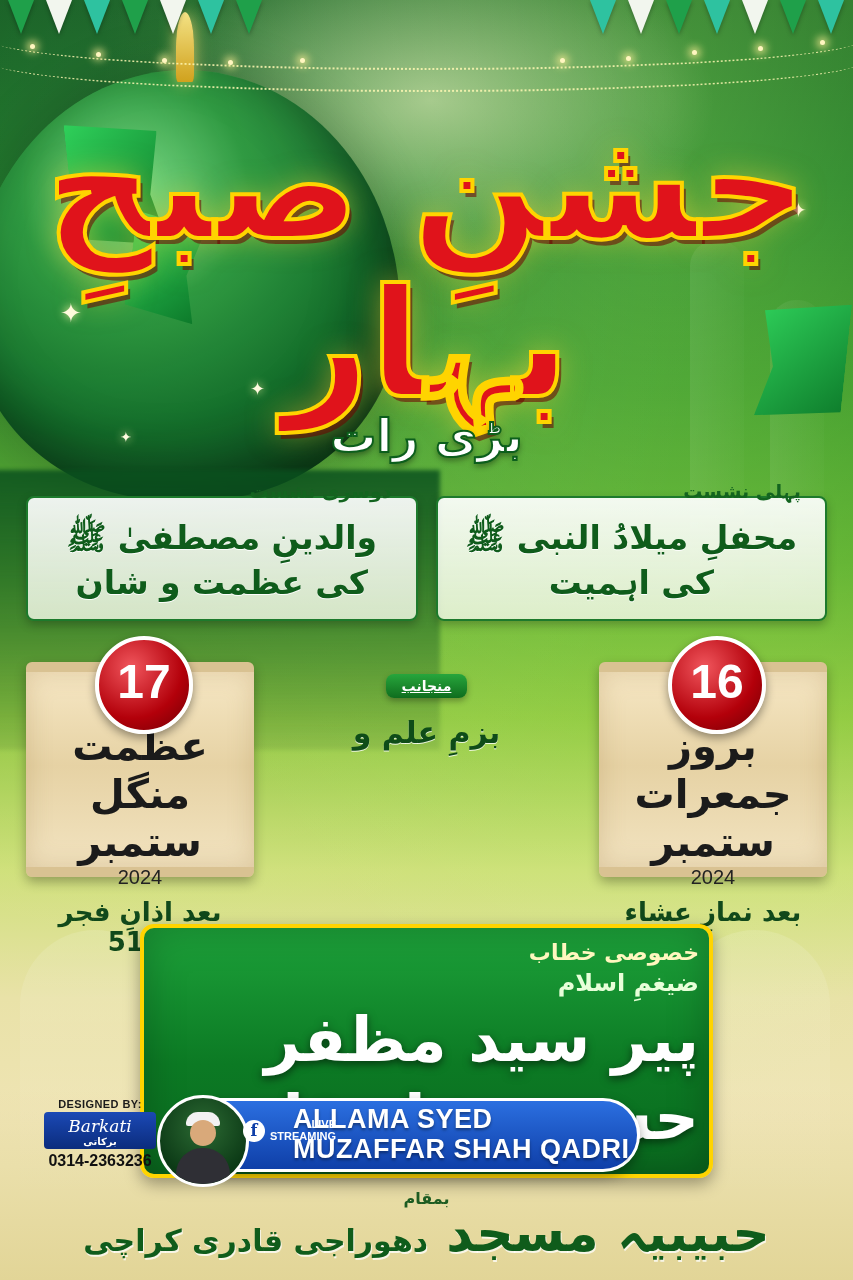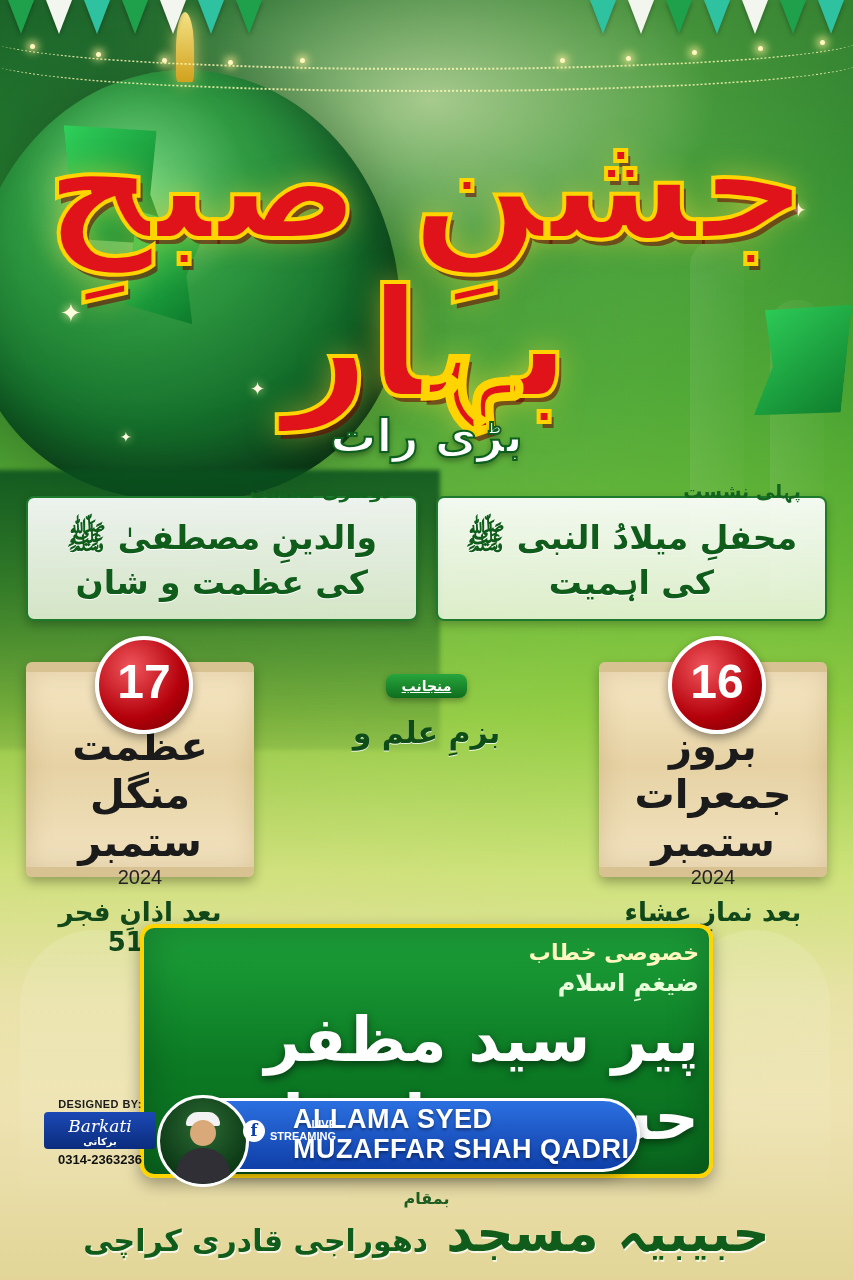--- a/index.html
+++ b/index.html
@@ -373,21 +373,21 @@
     font-size: 17px;
   }
   .designed .brand .ar {
     display: block;
     font-style: normal;
     font-size: 10px;
     font-family: "DejaVu Sans", sans-serif;
   }
   .designed .phone {
     margin-top: 3px;
-    font-size: 13px;
+    font-size: 16px;
     font-weight: bold;
     color: #111;
   }
 
   
   .livebar {
     position: absolute;
     left: 170px;
     top: 1098px;
     width: 470px;

